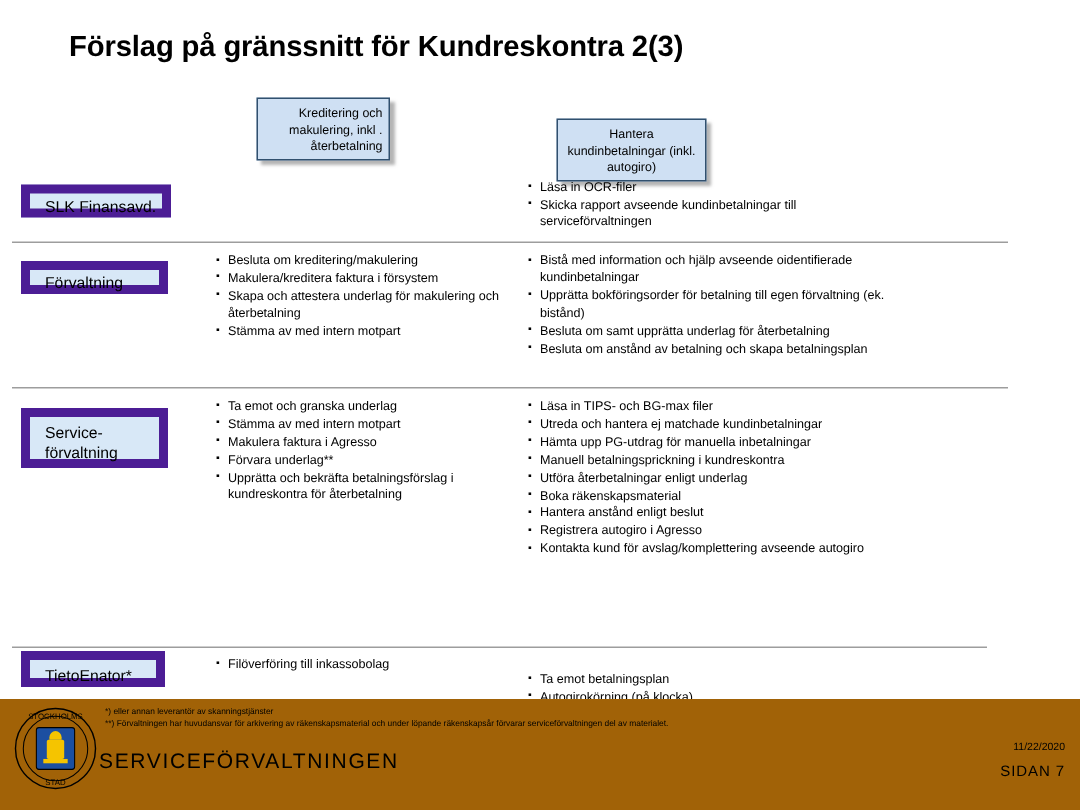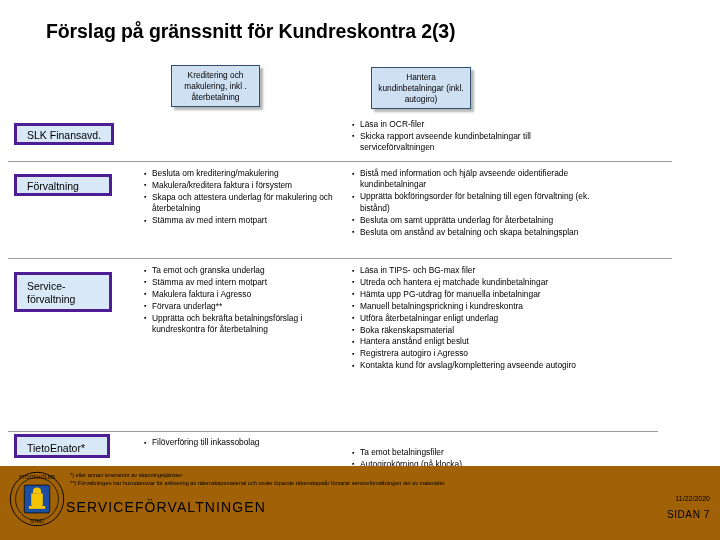--- a/index.html
+++ b/index.html
@@ -32,28 +32,28 @@
     font-size:8.3px;
     line-height:11px;
     color:#000;
     text-align:center;
     display:flex;
     align-items:center;
     justify-content:center;
     box-sizing:border-box;
     padding:2px 4px;
   }
-  #topbox-kreditering{left:171px;top:65px;width:89px;height:42px;}
-  #topbox-hantera{left:371px;top:67px;width:100px;height:42px;}
+  #topbox-kreditering{left:171px;top:65px;width:89px;height:42px;text-align:right;}
+  #topbox-hantera{left:371px;top:79px;width:100px;height:42px;}
 
   
   .rolebox{
     position:absolute;
     background:#d8e8f7;
-    border:3px solid #4c1d95;
+    border:6px solid #4c1d95;
     font-size:10.5px;
     line-height:12.5px;
     color:#000;
     box-sizing:border-box;
     padding:3px 0 0 10px;
   }
   #role-slk{left:14px;top:123px;width:100px;height:22px;}
   #role-forvaltning{left:14px;top:174px;width:98px;height:22px;}
   #role-service{left:14px;top:272px;width:98px;height:40px;padding-top:5px;}
   #role-tieto{left:14px;top:434px;width:96px;height:24px;padding-top:5px;}
@@ -215,21 +215,21 @@
   </div>
 
   <div class="bullets" id="bl-tieto-left">
     <ul>
         <li>Filöverföring till inkassobolag</li>
       </ul>
   </div>
 
   <div class="bullets" id="bl-tieto-right">
     <ul>
-        <li>Ta emot betalningsfiler</li>
+        <li>Ta emot betalningsplan</li>
         <li>Autogirokörning (på klocka)</li>
       </ul>
   </div>
 
   <div class="footer">
 
     <div class="footnotes">
       <div>*) eller annan leverantör av skanningstjänster</div>
       <div>**) Förvaltningen har huvudansvar för arkivering av räkenskapsmaterial och under löpande räkenskapsår förvarar serviceförvaltningen del av materialet.</div>
     </div>

